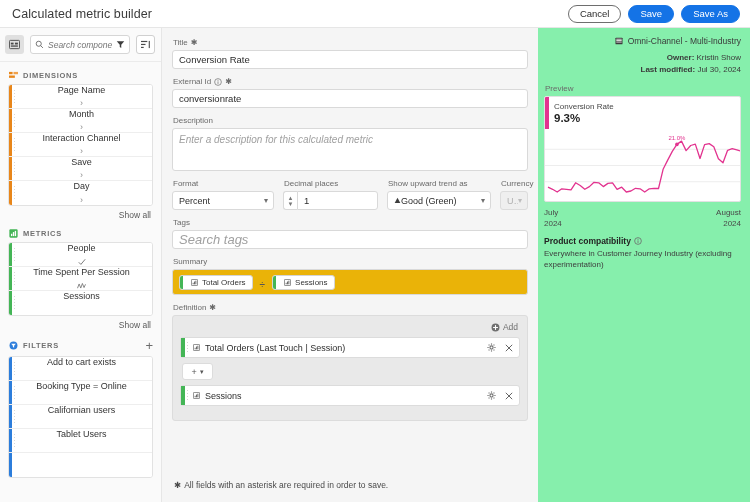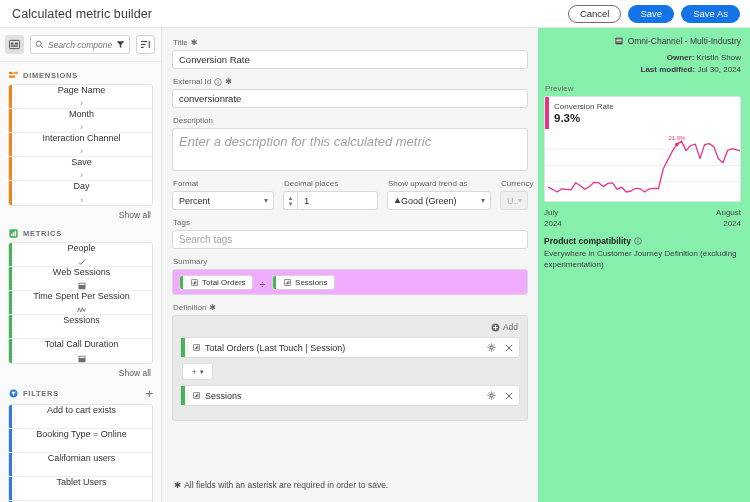--- a/index.html
+++ b/index.html
@@ -99,21 +99,21 @@
   .input {
     background: #ffffff; border: 1px solid #d9d9d9; border-radius: 3px;
     height: 19px; display: flex; align-items: center; padding: 0 6px;
     font-size: 9.5px; color: #2c2c2c; width: 100%;
   }
   .input input { border: none; outline: none; width: 100%; font-size: 9.5px;
     color: #2c2c2c; font-family: "Liberation Sans", sans-serif; background: transparent; }
   .field { margin-bottom: 8px; }
   .textarea {
     background: #ffffff; border: 1px solid #d9d9d9; border-radius: 3px;
-    height: 43px; padding: 5px 6px; font-size: 13px; font-style: italic; color: #a0a0a0;
+    height: 43px; padding: 5px 6px; font-size: 10px; font-style: italic; color: #a0a0a0;
   }
   .row4 { display: flex; gap: 9px; margin-bottom: 8px; }
   .col-format { width: 102px; }
   .col-dec { width: 95px; }
   .col-trend { width: 104px; }
   .col-curr { flex: 1; min-width: 0; }
   .select {
     background: #ffffff; border: 1px solid #d9d9d9; border-radius: 3px;
     height: 19px; display: flex; align-items: center; padding: 0 5px 0 6px;
     font-size: 9px; color: #2c2c2c; cursor: pointer;
@@ -126,21 +126,21 @@
   .stepper .arrows {
     width: 14px; border: 1px solid #d9d9d9; border-right: none; border-radius: 3px 0 0 3px;
     background: #ffffff; display: flex; flex-direction: column; align-items: center;
     justify-content: center; color: #767676; font-size: 6px; line-height: 6px; cursor: pointer;
   }
   .stepper .num {
     flex: 1; border: 1px solid #d9d9d9; border-radius: 0 3px 3px 0; background: #fff;
     height: 19px; display: flex; align-items: center; padding: 0 6px; font-size: 9.5px;
   }
   .chip-area {
-    background: #f0abfc; border: 1px solid #d9d9d9; border-radius: 3px;
+    background: #eab308; border: 1px solid #d9d9d9; border-radius: 3px;
     min-height: 26px; display: flex; align-items: flex-end; gap: 7px; padding: 4px 6px;
   }
   .chip {
     display: inline-flex; align-items: center; gap: 4px;
     border: 1px solid #d4d4d4; border-radius: 3px; background: #fff;
     height: 15px; padding: 0 6px 0 0; position: relative; font-size: 8px; color: #333;
     overflow: hidden;
   }
   .chip .cbar { width: 3px; align-self: stretch; background: #44b556; }
   .chip .cico { margin-left: 4px; display: flex; align-items: center; }
@@ -297,53 +297,31 @@
             <div class="lbl">People</div>
             <div class="mini">
                 <svg width="8" height="8" viewBox="0 0 10 10">
                   <polyline points="1,5.4 3.6,8 9,1.6" fill="none" stroke="#6b6b6b" stroke-width="1.1"></polyline>
                 </svg>
               </div>
           </div>
           <div class="comp-row">
             <div class="bar" style="background:#44b556"></div>
               <div class="dots"></div>
-            <div class="lbl">Web Sessions</div>
-            <div class="mini">
-                <svg width="8" height="8" viewBox="0 0 10 10">
-                  <rect x="0.6" y="1" width="8.8" height="8" rx="0.8" fill="#6f6f6f"></rect>
-                  <rect x="1.6" y="2" width="6.8" height="1.6" fill="#fff"></rect>
-                </svg>
-              </div>
-          </div>
-          <div class="comp-row">
-            <div class="bar" style="background:#44b556"></div>
-              <div class="dots"></div>
             <div class="lbl">Time Spent Per Session</div>
             <div class="mini">
                 <svg width="9" height="8" viewBox="0 0 11 9">
                   <polyline points="0.6,7.2 2.6,2 4.6,7 6.6,1.4 8.6,6.4 10.4,2.4" fill="none" stroke="#6f6f6f" stroke-width="1"></polyline>
                 </svg>
               </div>
           </div>
           <div class="comp-row">
             <div class="bar" style="background:#44b556"></div>
               <div class="dots"></div>
             <div class="lbl">Sessions</div>
-          </div>
-          <div class="comp-row">
-            <div class="bar" style="background:#44b556"></div>
-              <div class="dots"></div>
-            <div class="lbl">Total Call Duration</div>
-            <div class="mini">
-                <svg width="8" height="8" viewBox="0 0 10 10">
-                  <rect x="0.6" y="1" width="8.8" height="8" rx="0.8" fill="#6f6f6f"></rect>
-                  <rect x="1.6" y="2" width="6.8" height="1.6" fill="#fff"></rect>
-                </svg>
-              </div>
           </div>
         </div>
         <div class="show-all">Show all</div>
 
         <div class="group-head">
           <svg width="9" height="9" viewBox="0 0 10 10">
               <circle cx="5" cy="5" r="4.4" fill="#2c7ddb"></circle>
               <polygon points="2.4,3 7.6,3 5.7,5.3 5.7,7.6 4.3,6.8 4.3,5.3" fill="#fff"></polygon>
             </svg>
           <div class="gtitle">FILTERS</div>
@@ -443,21 +421,21 @@
             <div class="fld-label">Currency</div>
             <div class="select disabled">
               <span class="sv">United States Dolla...</span>
               <span class="caret">▾</span>
             </div>
           </div>
         </div>
 
         <div class="field">
           <div class="fld-label">Tags</div>
-          <div class="input" style="color:#a0a0a0;font-size:10px">Search tags</div>
+          <div class="input" style="color:#a0a0a0;font-style:italic;font-size:13px">Search tags</div>
         </div>
 
         <div class="field">
           <div class="fld-label">Summary</div>
           <div class="chip-area">
             <div class="chip">
               <div class="cbar"></div>
               <span class="cico">
                   <svg width="7" height="7" viewBox="0 0 10 10">
                     <rect x="0.6" y="0.6" width="8.8" height="8.8" rx="1" fill="none" stroke="#5c5c5c"></rect>
@@ -639,17 +617,17 @@
         </div>
 
         <div class="pc-title">
           <span>Product compatibility</span>
           <svg width="8" height="8" viewBox="0 0 10 10">
               <circle cx="5" cy="5" r="4.2" fill="none" stroke="#6b6b6b"></circle>
               <rect x="4.5" y="4.2" width="1" height="3.2" fill="#6b6b6b"></rect>
               <rect x="4.5" y="2.4" width="1" height="1.1" fill="#6b6b6b"></rect>
             </svg>
         </div>
-        <div class="pc-text">Everywhere in Customer Journey Definition (excluding experimentation)</div>
+        <div class="pc-text">Everywhere in Customer Journey Industry (excluding experimentation)</div>
       </div>
     </div>
   </div>
 </div>
 
 </body></html>

